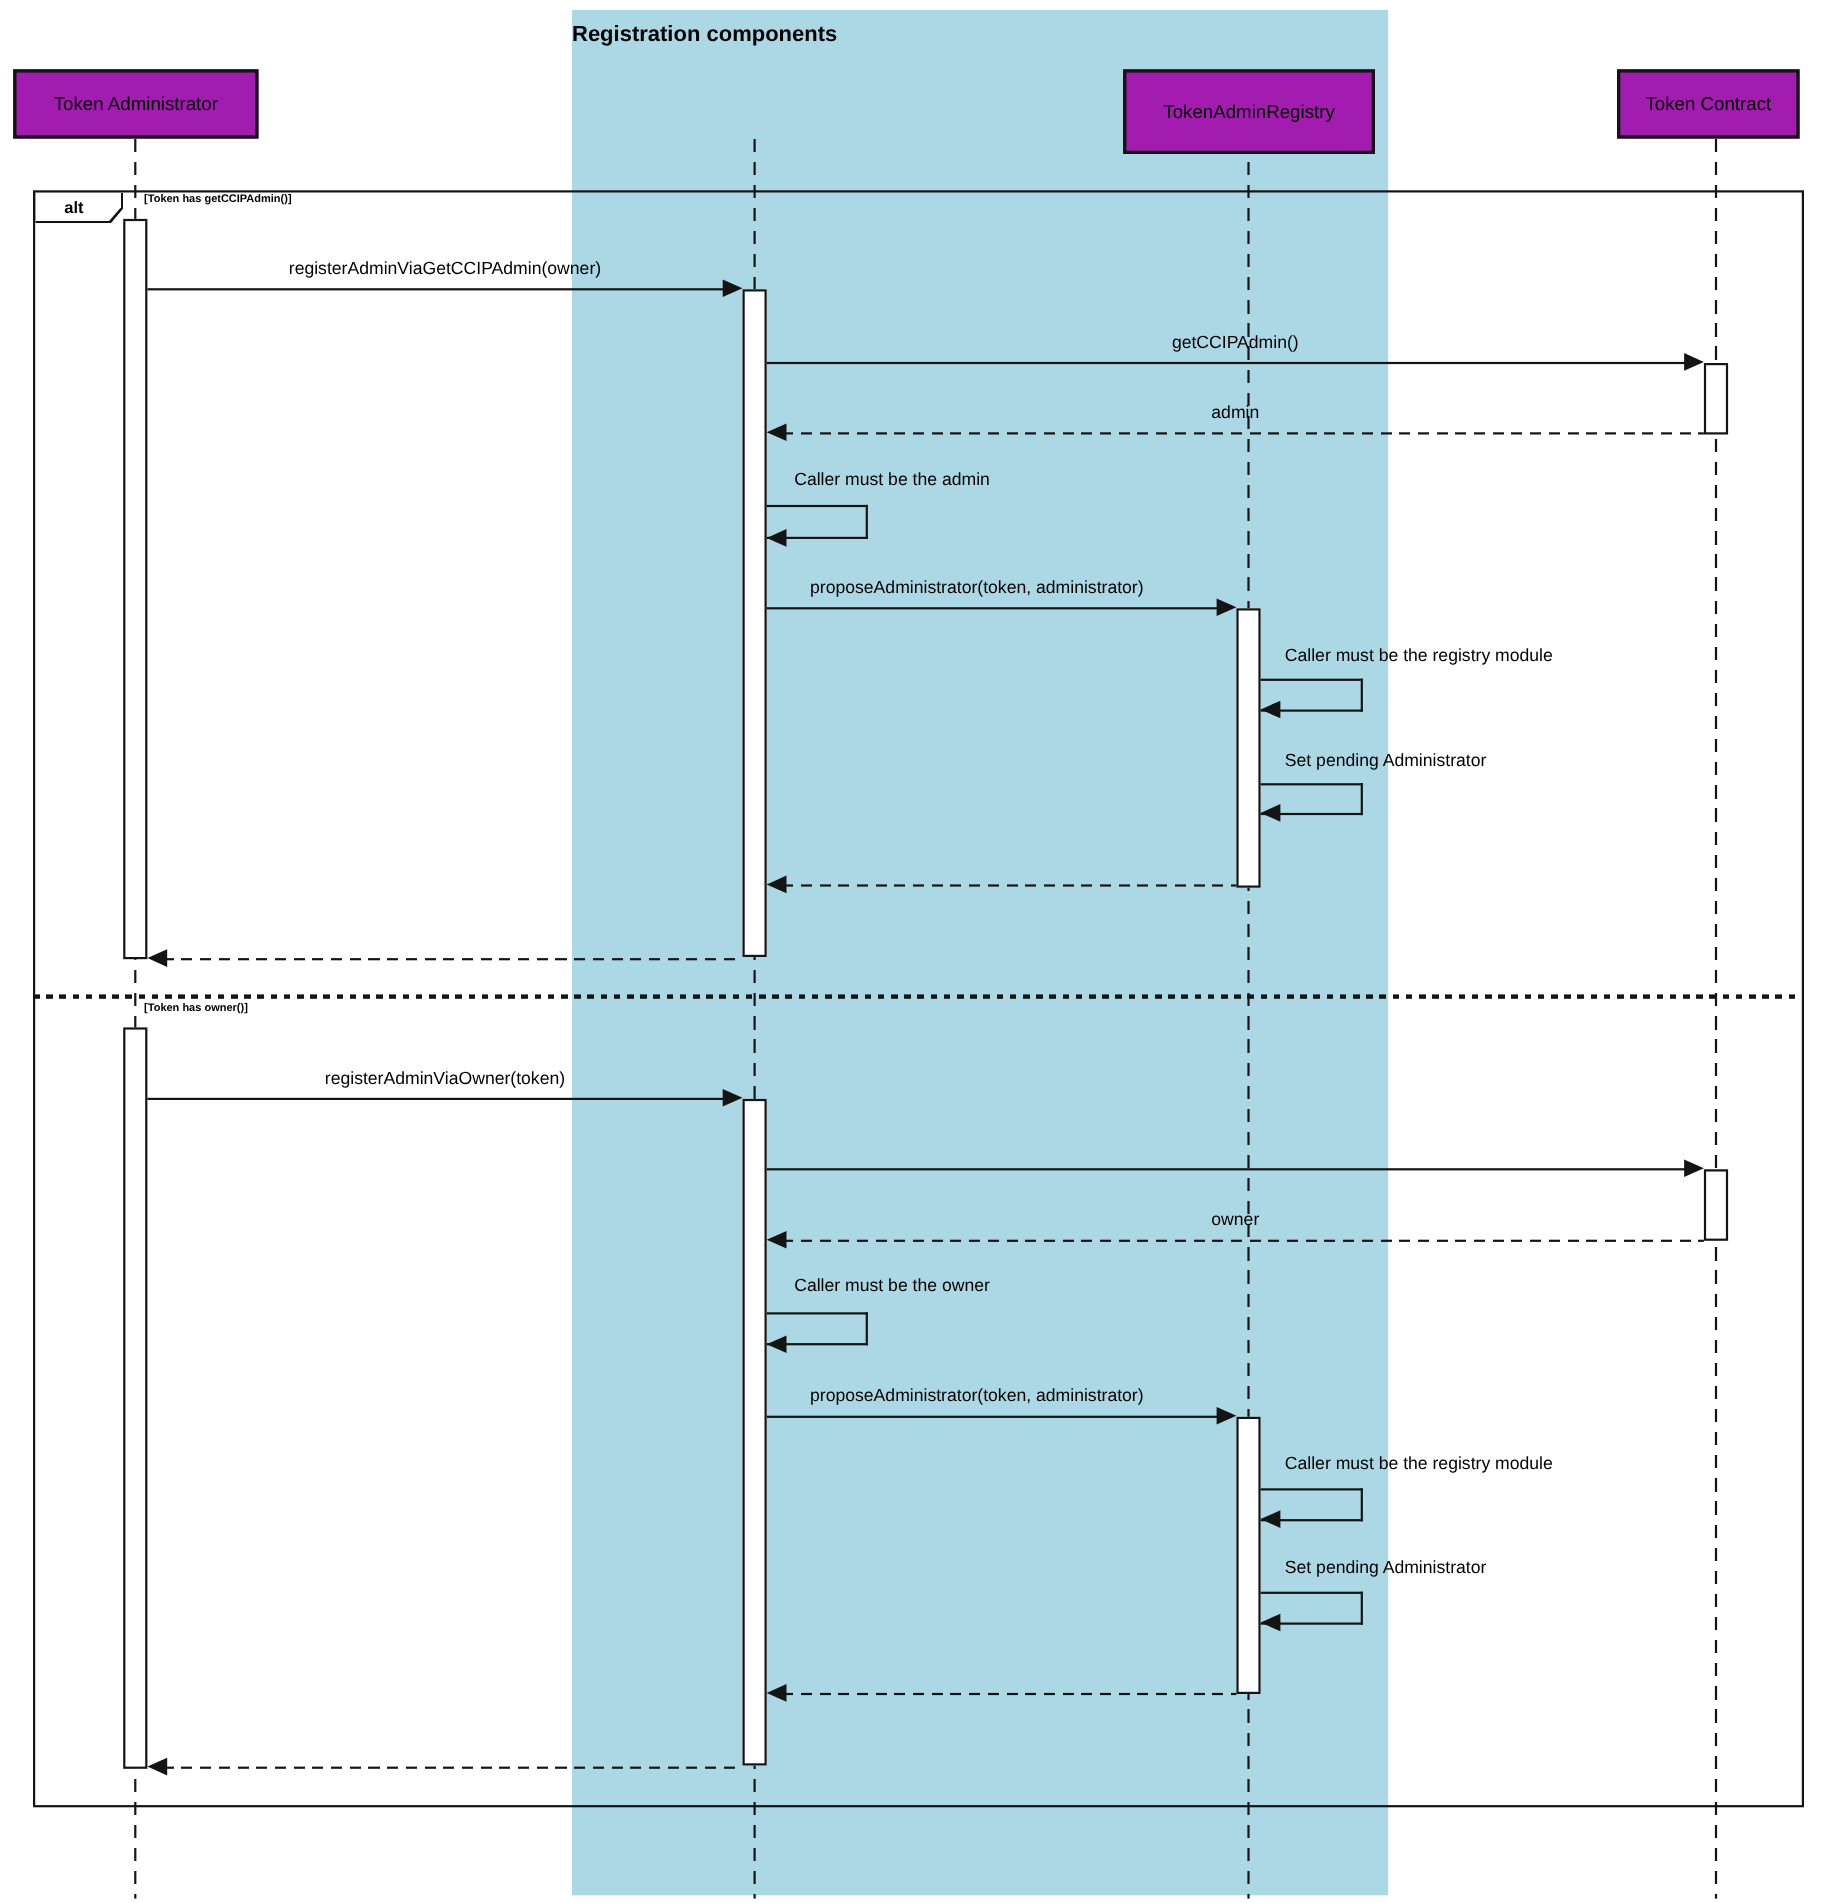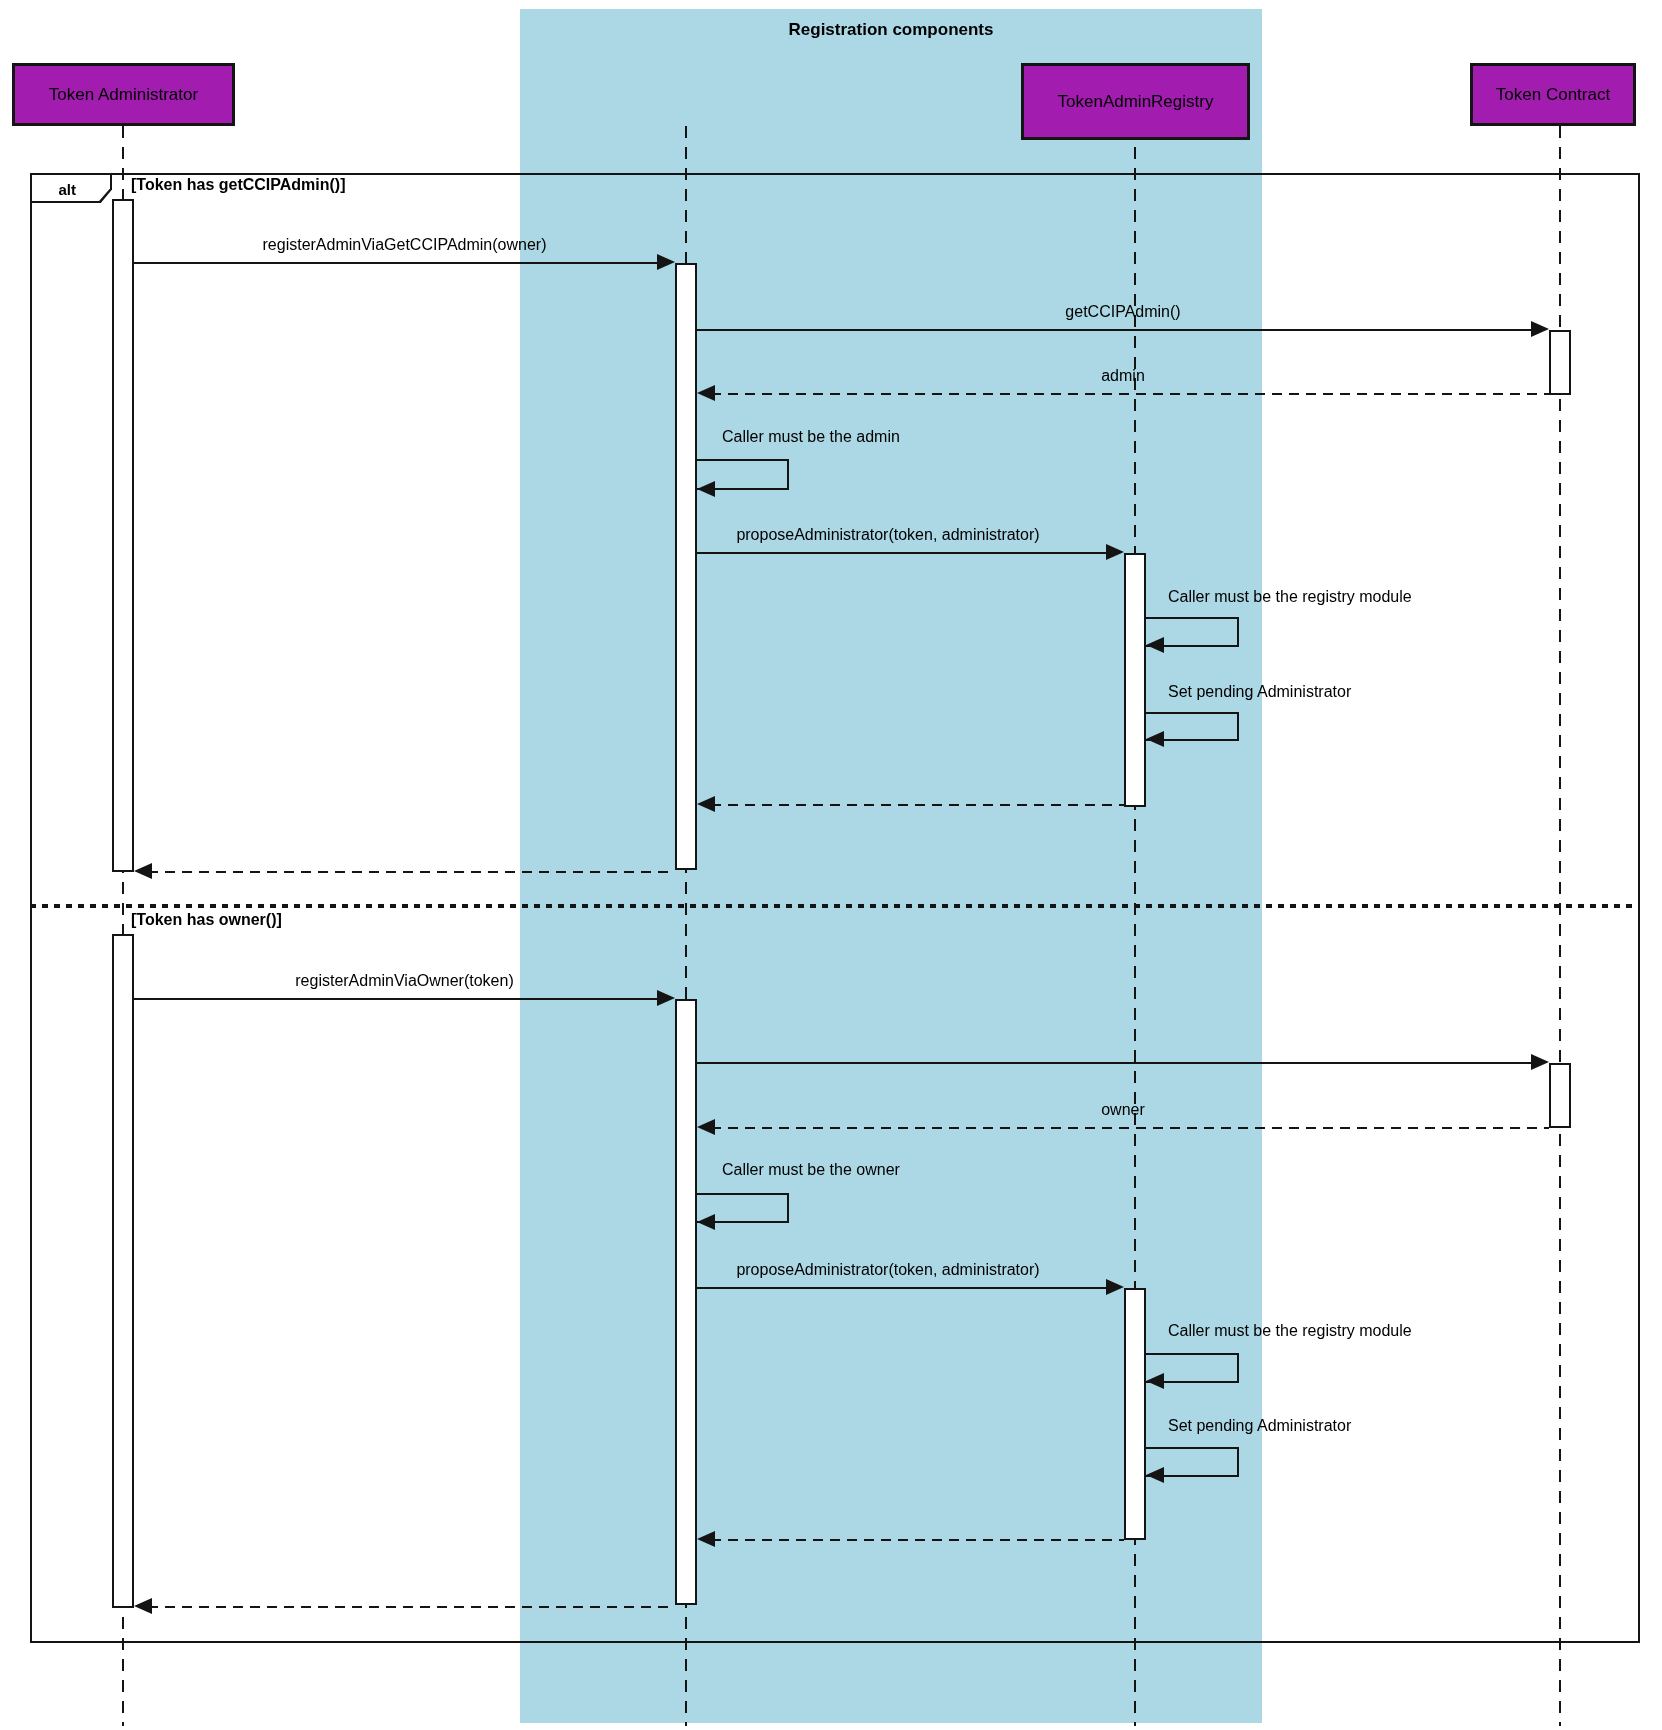--- a/index.html
+++ b/index.html
@@ -1,31 +1,31 @@
 <!DOCTYPE html>
 <html><head>
 <meta charset="utf-8">
 <style>
   html,body{margin:0;padding:0;background:#ffffff;}
   #canvas{position:relative;width:1662px;height:1730px;background:#ffffff;overflow:hidden;
           font-family:"Liberation Sans", sans-serif;color:#000;}
   .abs{position:absolute;}
   .blue-region{background:#ACD7E5;}
-  .group-title{font-weight:bold;font-size:17px;text-align:center;white-space:nowrap;}
+  .group-title{font-weight:bold;font-size:20px;white-space:nowrap;}
   .participant{background:#a21caf;border:3px solid #141414;box-sizing:border-box;
                display:flex;align-items:center;justify-content:center;
                font-size:17px;white-space:nowrap;z-index:6;}
   .lifeline{width:2px;background:repeating-linear-gradient(180deg,#141414 0 12px,transparent 12px 21px);z-index:2;}
   .frame{border:2px solid #141414;box-sizing:border-box;z-index:3;}
   .alt-tab{background:#141414;clip-path:polygon(0 0,100% 0,100% 52%,86% 100%,0 100%);z-index:4;}
   .alt-tab-inner{position:absolute;left:0;top:0;right:2px;bottom:2px;background:#ffffff;
                  clip-path:polygon(0 0,100% 0,100% 52%,86% 100%,0 100%);}
   .alt-label{position:absolute;left:0;top:0;width:88%;height:100%;display:flex;align-items:center;
              justify-content:center;font-weight:bold;font-size:15px;}
-  .guard{font-weight:bold;font-size:16px;white-space:nowrap;z-index:5;}
+  .guard{font-weight:bold;font-size:10px;white-space:nowrap;z-index:5;}
   .divider{height:4px;background:repeating-linear-gradient(90deg,#141414 0 6px,transparent 6px 12px);z-index:3;}
   .activation{background:#ffffff;border:2px solid #141414;box-sizing:border-box;width:22px;z-index:4;}
   .tc-act{height:65px;}
   .line-h{height:2px;background:#141414;z-index:5;}
   .line-h-dash{height:2px;z-index:5;
     background:repeating-linear-gradient(90deg,#141414 0 10px,transparent 10px 17px);}
   .arrow-r{width:0;height:0;border-top:8px solid transparent;border-bottom:8px solid transparent;
            border-left:18px solid #141414;z-index:5;}
   .arrow-l{width:0;height:0;border-top:8px solid transparent;border-bottom:8px solid transparent;
            border-right:18px solid #141414;z-index:5;}

